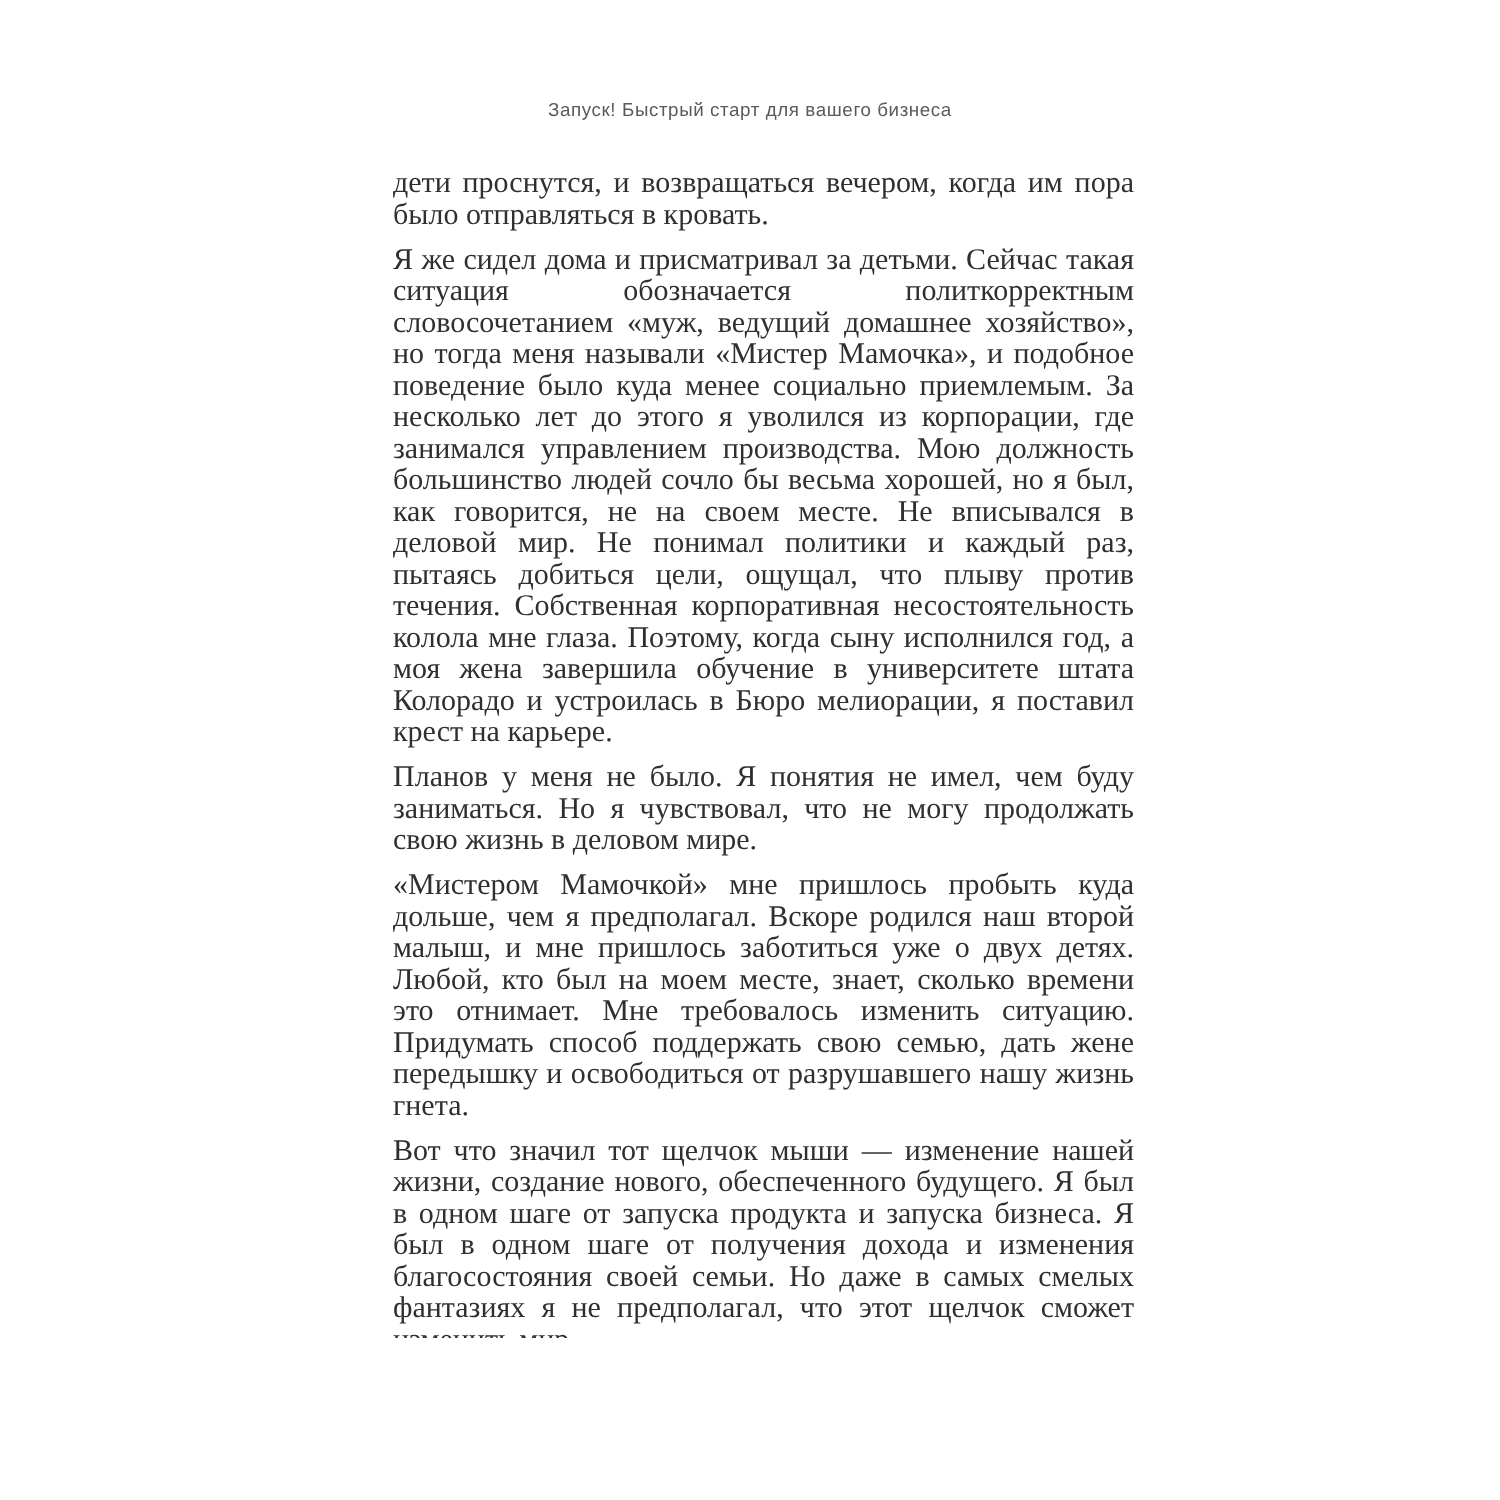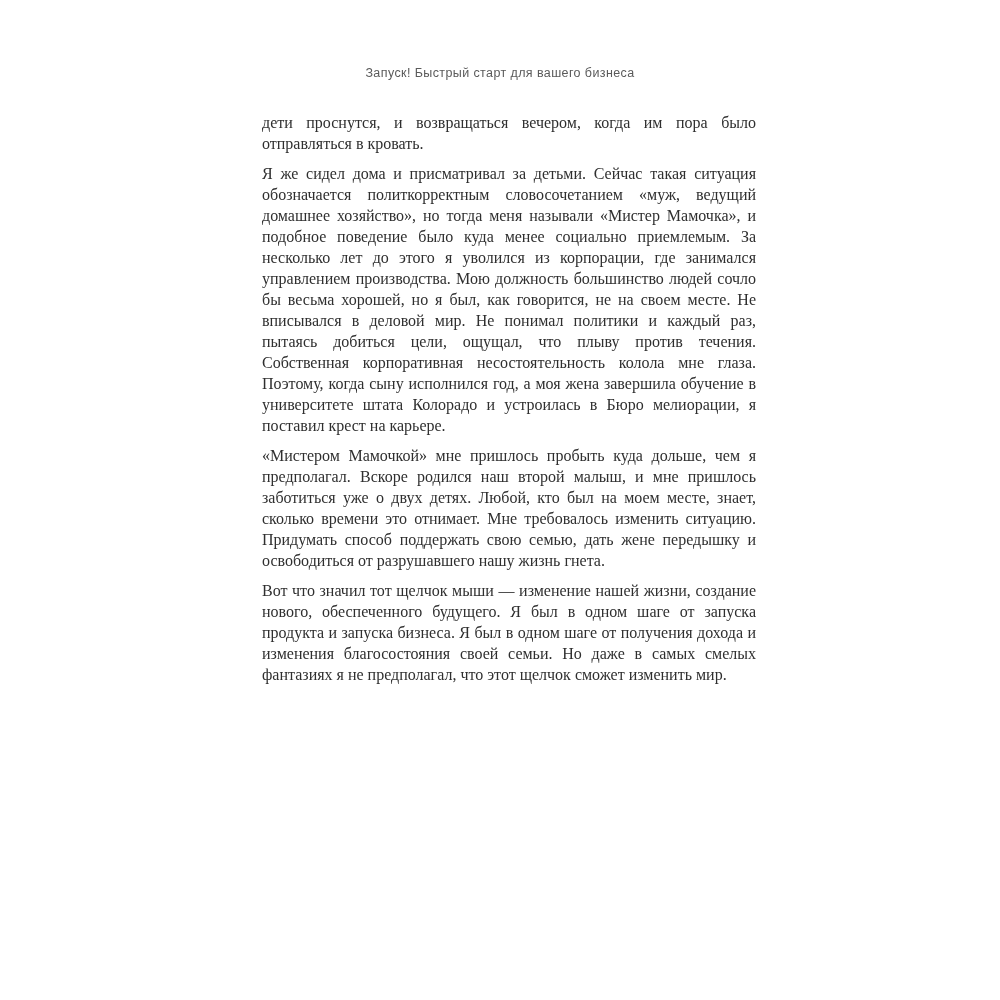--- a/index.html
+++ b/index.html
@@ -25,21 +25,21 @@
     font-family: "Liberation Sans", sans-serif;
     font-size: 12.5px;
     letter-spacing: 0.4px;
     color: #5a5a5a;
   }
   .text-block {
     position: absolute;
     top: 112px;
     left: 262px;
     width: 494px;
-    font-size: 16px;
+    font-size: 20px;
     line-height: 21px;
     text-align: justify;
     hyphens: auto;
     -webkit-hyphens: auto;
     color: #2f2f2f;
   }
   .text-block p {
     margin: 0 0 9px 0;
   }
   .page-number {
@@ -56,19 +56,20 @@
 </head>
 <body>
 
 <div class="book-page">
 
   <div class="running-head">Запуск! Быстрый старт для вашего бизнеса</div>
 
   <div class="text-block">
     <p>дети проснутся, и возвращаться вечером, когда им пора было отправляться в кровать.</p>
     <p>Я же сидел дома и присматривал за детьми. Сейчас такая ситуация обозначается политкорректным словосочетанием «муж, ведущий домашнее хозяйство», но тогда меня называли «Мистер Мамочка», и подобное поведение было куда менее социально приемлемым. За несколько лет до этого я уволился из корпорации, где занимался управлением производства. Мою должность большинство людей сочло бы весьма хорошей, но я был, как говорится, не на своем месте. Не вписывался в деловой мир. Не понимал политики и каждый раз, пытаясь добиться цели, ощущал, что плыву против течения. Собственная корпоративная несостоятельность колола мне глаза. Поэтому, когда сыну исполнился год, а моя жена завершила обучение в университете штата Колорадо и устроилась в Бюро мелиорации, я поставил крест на карьере.</p>
+    <p>Планов у меня не было. Я понятия не имел, чем буду заниматься. Но я чувствовал, что не могу продолжать свою жизнь в деловом мире.</p>
     <p>«Мистером Мамочкой» мне пришлось пробыть куда дольше, чем я предполагал. Вскоре родился наш второй малыш, и мне пришлось заботиться уже о двух детях. Любой, кто был на моем месте, знает, сколько времени это отнимает. Мне требовалось изменить ситуацию. Придумать способ поддержать свою семью, дать жене передышку и освободиться от разрушавшего нашу жизнь гнета.</p>
     <p>Вот что значил тот щелчок мыши — изменение нашей жизни, создание нового, обеспеченного будущего. Я был в одном шаге от запуска продукта и запуска бизнеса. Я был в одном шаге от получения дохода и изменения благосостояния своей семьи. Но даже в самых смелых фантазиях я не предполагал, что этот щелчок сможет изменить мир.</p>
   </div>
 
   <div class="page-number">19</div>
 
 </div>
 
 </body></html>

